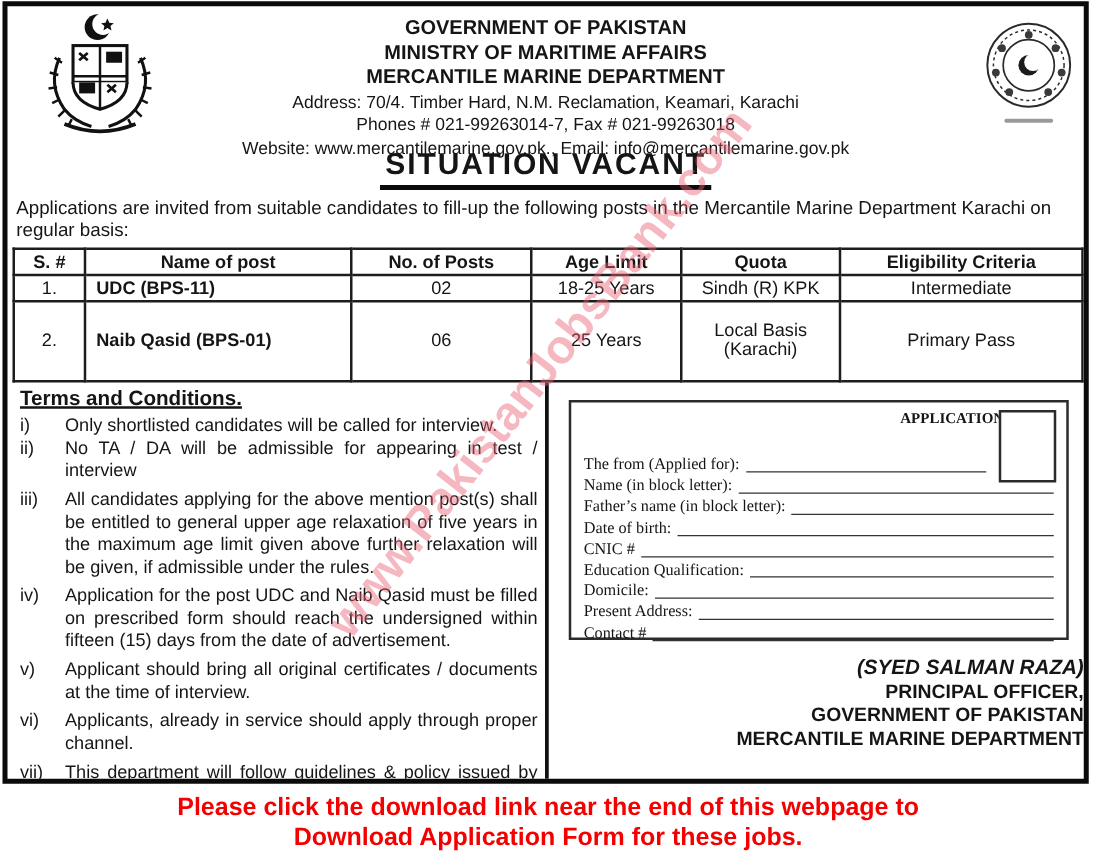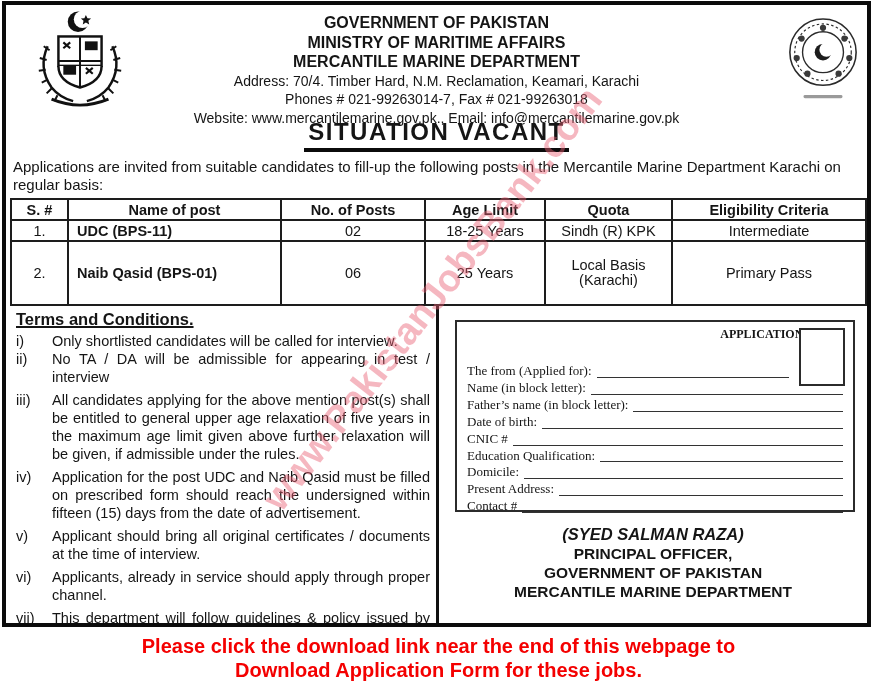--- a/index.html
+++ b/index.html
@@ -63,21 +63,21 @@
     font-family:"Liberation Serif", serif;
   }
   .form-title { font-size:12px; font-weight:bold;text-align:right; }
   .photo-box { position:absolute; top:6px; right:8px; width:46px; height:58px; border:2px solid #2b2b2b; background:#fff; }
   .frow { display:flex; align-items:flex-end; font-size:13px; line-height:16.9px; }
   .frow.gap { margin-top:21px; margin-right:54px; }
   .flabel { white-space:nowrap; }
   .fline { flex:1; border-bottom:1.3px solid #333; margin:0 0 2px 5px; min-width:20px; }
 
   
-  .sig-block { text-align:center; margin-top:13px; line-height:19px; }
+  .sig-block { text-align:right; margin-top:13px; line-height:19px; }
   .sig-name { font-size:16.5px; font-weight:bold; font-style:italic; }
   .sig-line { font-size:15.5px; font-weight:bold; }
   .pid { position:absolute; left:10px; bottom:6px; font-size:14.5px; }
 
   
   .watermark {
     position:absolute; left:168px; top:280px; width:505px; text-align:center;
     transform:rotate(-52deg); color:rgba(233,96,116,0.45);
     font-size:38px; font-weight:bold; white-space:nowrap;
     pointer-events:none; z-index:5;

